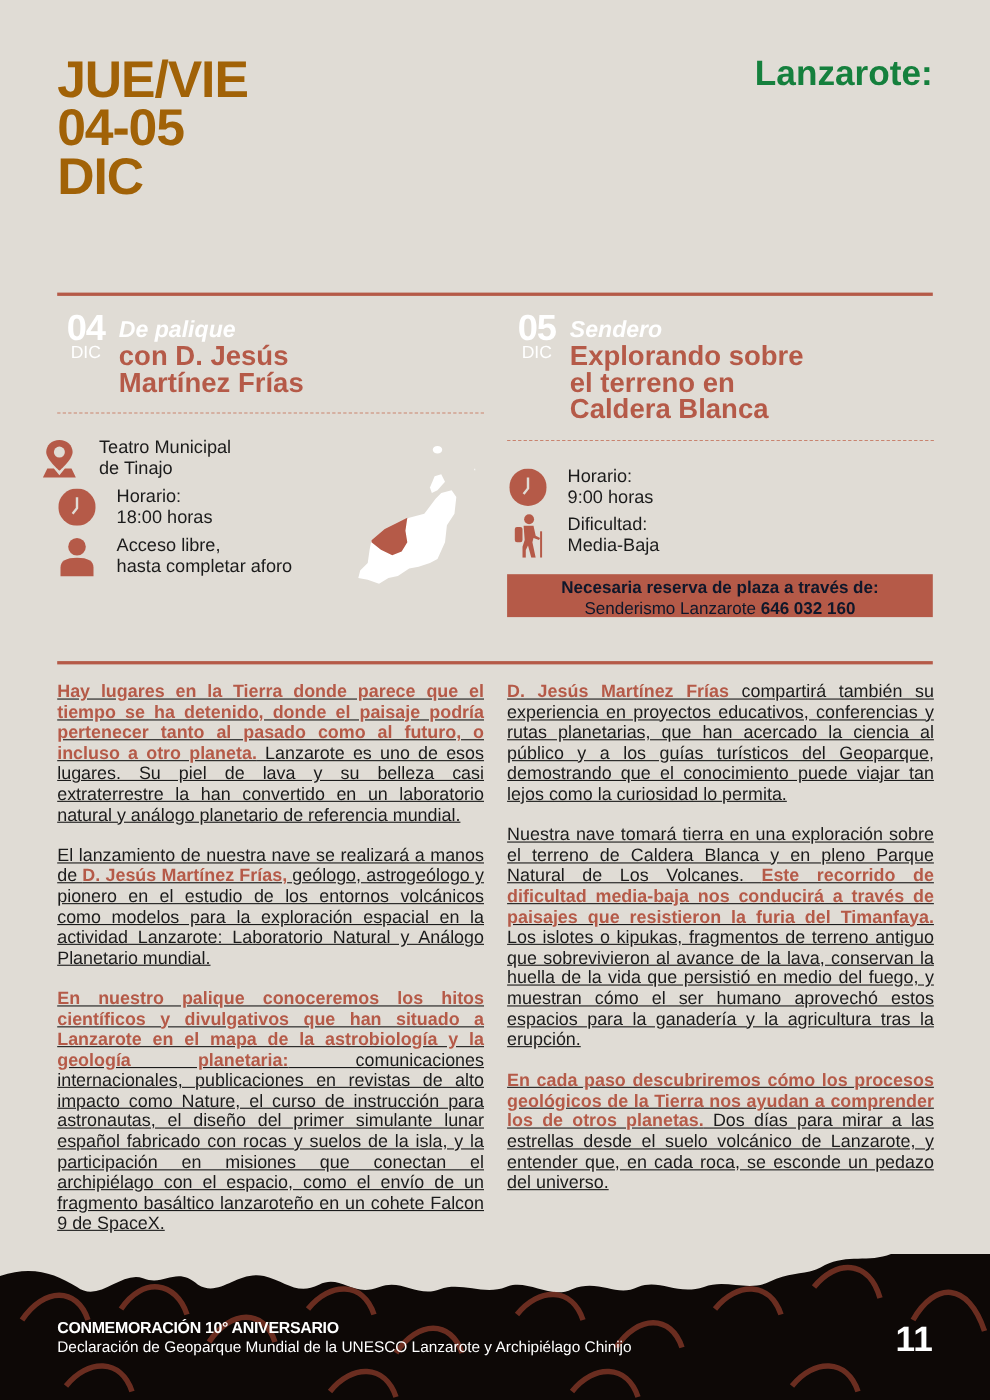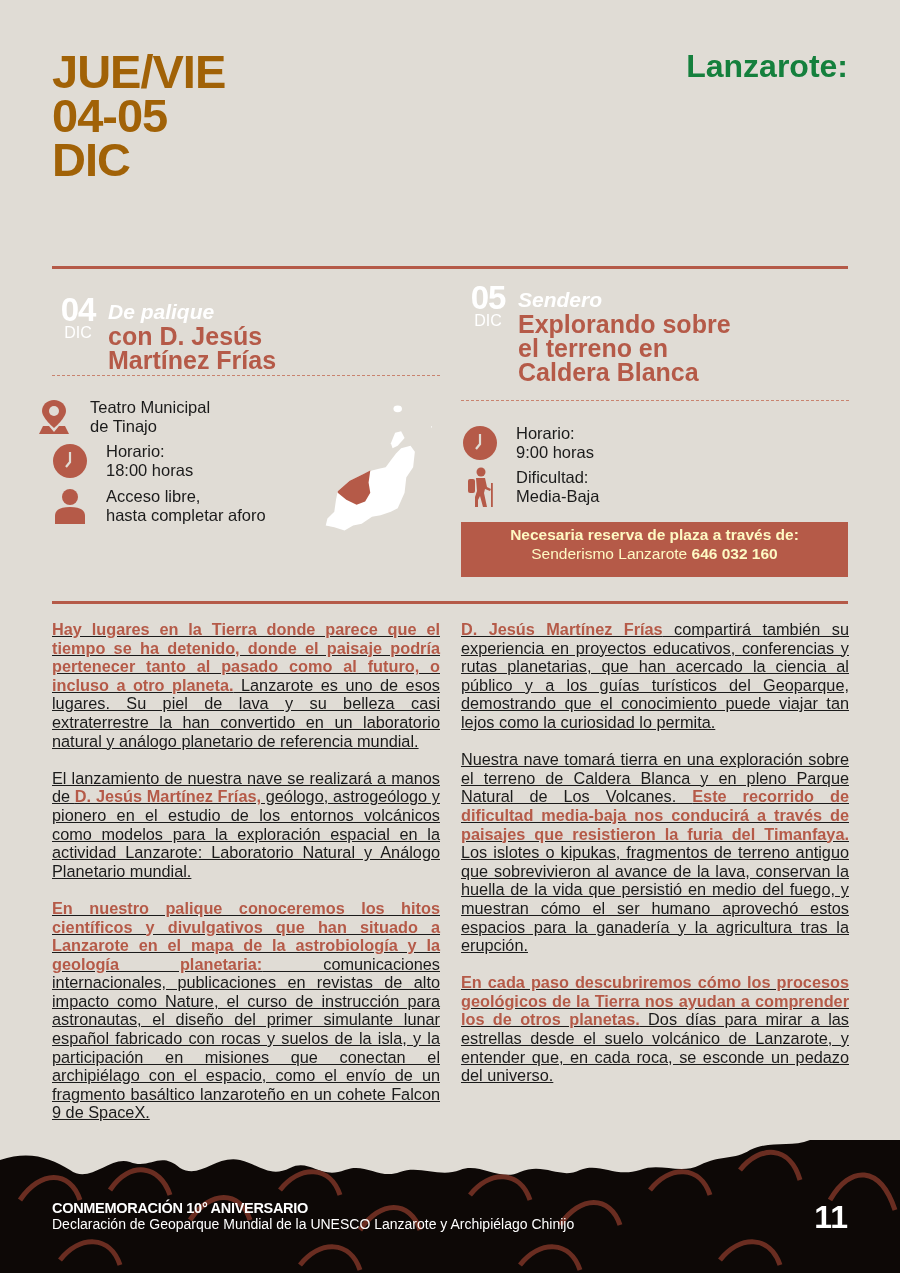--- a/index.html
+++ b/index.html
@@ -24,21 +24,21 @@
   .ev-month { font-size: 16px; line-height: 18px; }
   .ev-text { position: absolute; left: 56px; top: 4px; }
   .ev-kind { color: #ffffff; font-style: italic; font-weight: 700; font-size: 21px; line-height: 24px; }
   .ev-title { color: #b55a48; font-weight: 700; font-size: 25px; line-height: 24px; }
   .dashed { position: absolute; height: 0; border-top: 1.5px dashed #c9836f; }
 
   .info { position: absolute; display: flex; align-items: center; }
   .info .ico { width: 36px; height: 36px; display: flex; align-items: center; justify-content: center; margin-right: 18px; }
   .info .txt { font-size: 16.5px; line-height: 19px; color: #1b1b1b; }
 
-  .reserve { position: absolute; left: 461px; top: 522px; width: 387px; height: 55px; background: #b55a48; color: #fef9c3;
+  .reserve { position: absolute; left: 461px; top: 522px; width: 387px; height: 39px; background: #b55a48; color: #0f172a;
     text-align: center; font-size: 15.5px; line-height: 19px; padding-top: 3px; }
   .reserve b { font-weight: 700; }
 
   
   .col { position: absolute; top: 620px; width: 388px; font-size: 16.3px; line-height: 18.6px; text-align: justify; color: #1b1b1b; }
   .col p { margin-bottom: 18.6px; text-decoration: underline; }
   .col .hl { color: #b55a48; font-weight: 700; }
 
   
   .footer { position: absolute; left: 0; top: 1140px; width: 900px; height: 133px; }
@@ -55,21 +55,21 @@
   <div>04-05</div>
   <div>DIC</div>
 </div>
 
 <div class="title-block">
   <div class="title-pre">Lanzarote:</div>
 </div>
 
 <div class="rule" style="top:266px;"></div>
 
-<div class="event" style="left:52px; top:296px; width:400px; height:80px;">
+<div class="event" style="left:52px; top:284px; width:400px; height:80px;">
   <div class="ev-date">
     <div class="ev-day">04</div>
     <div class="ev-month">DIC</div>
   </div>
   <div class="ev-text">
     <div class="ev-kind">De palique</div>
     <div class="ev-title">con D. Jesús</div>
     <div class="ev-title">Martínez Frías</div>
   </div>
 </div>

